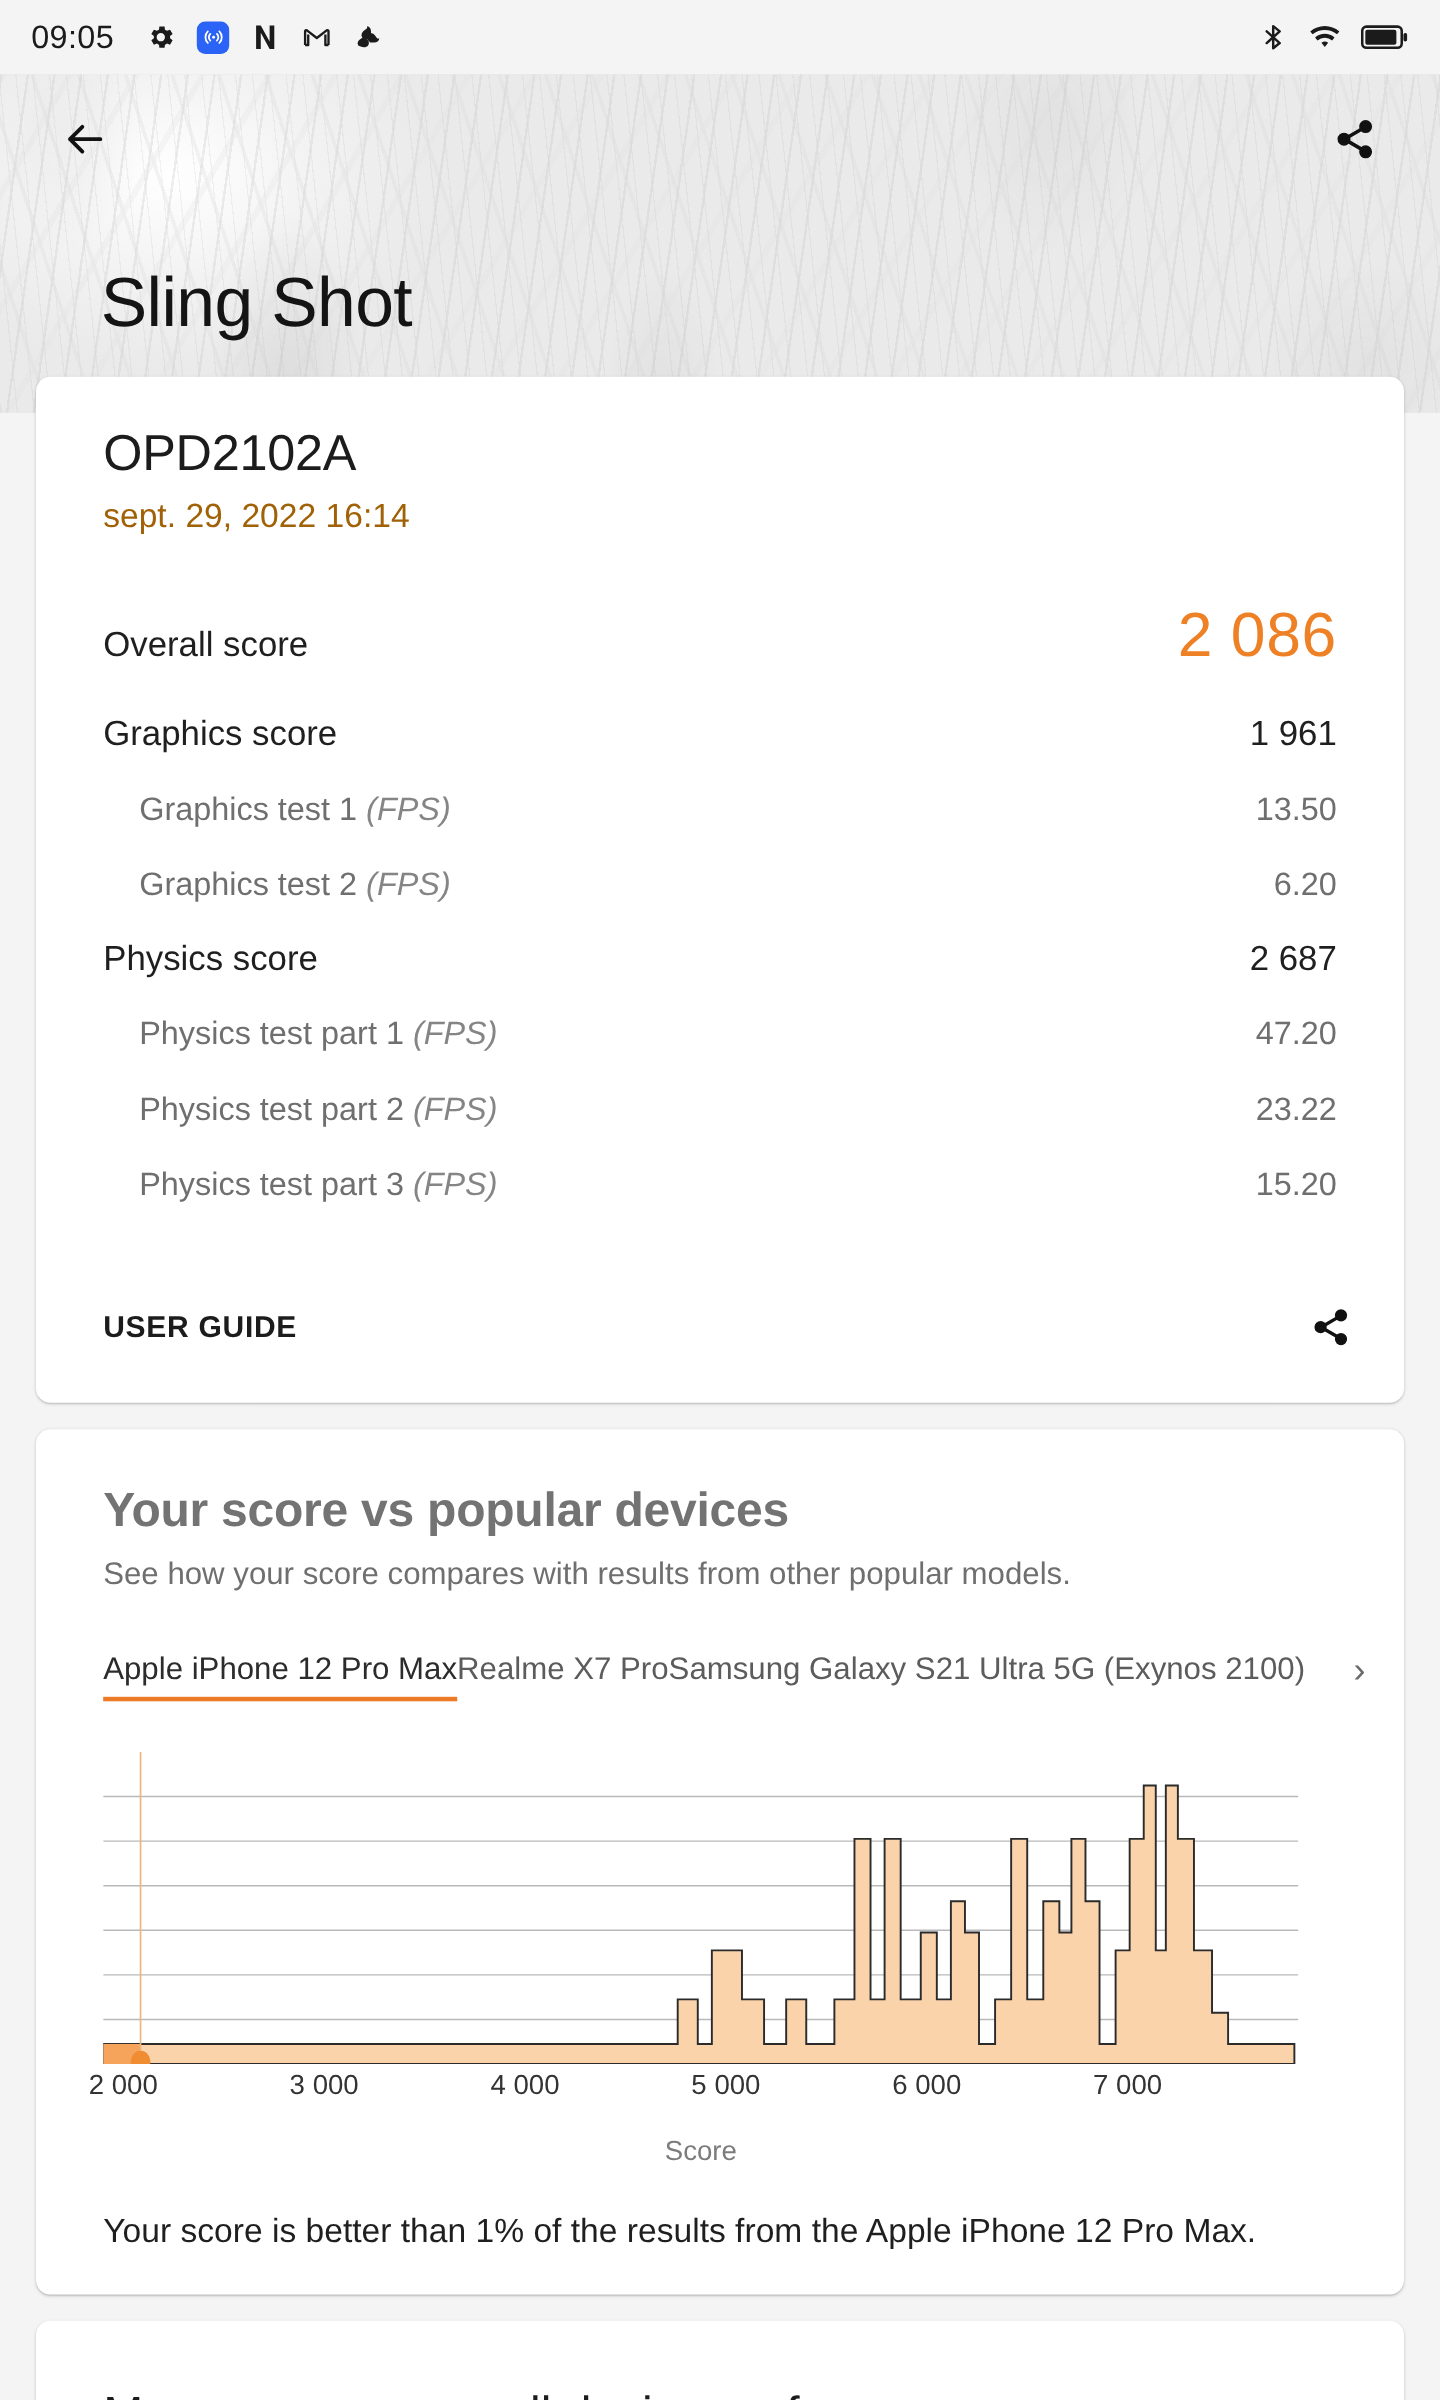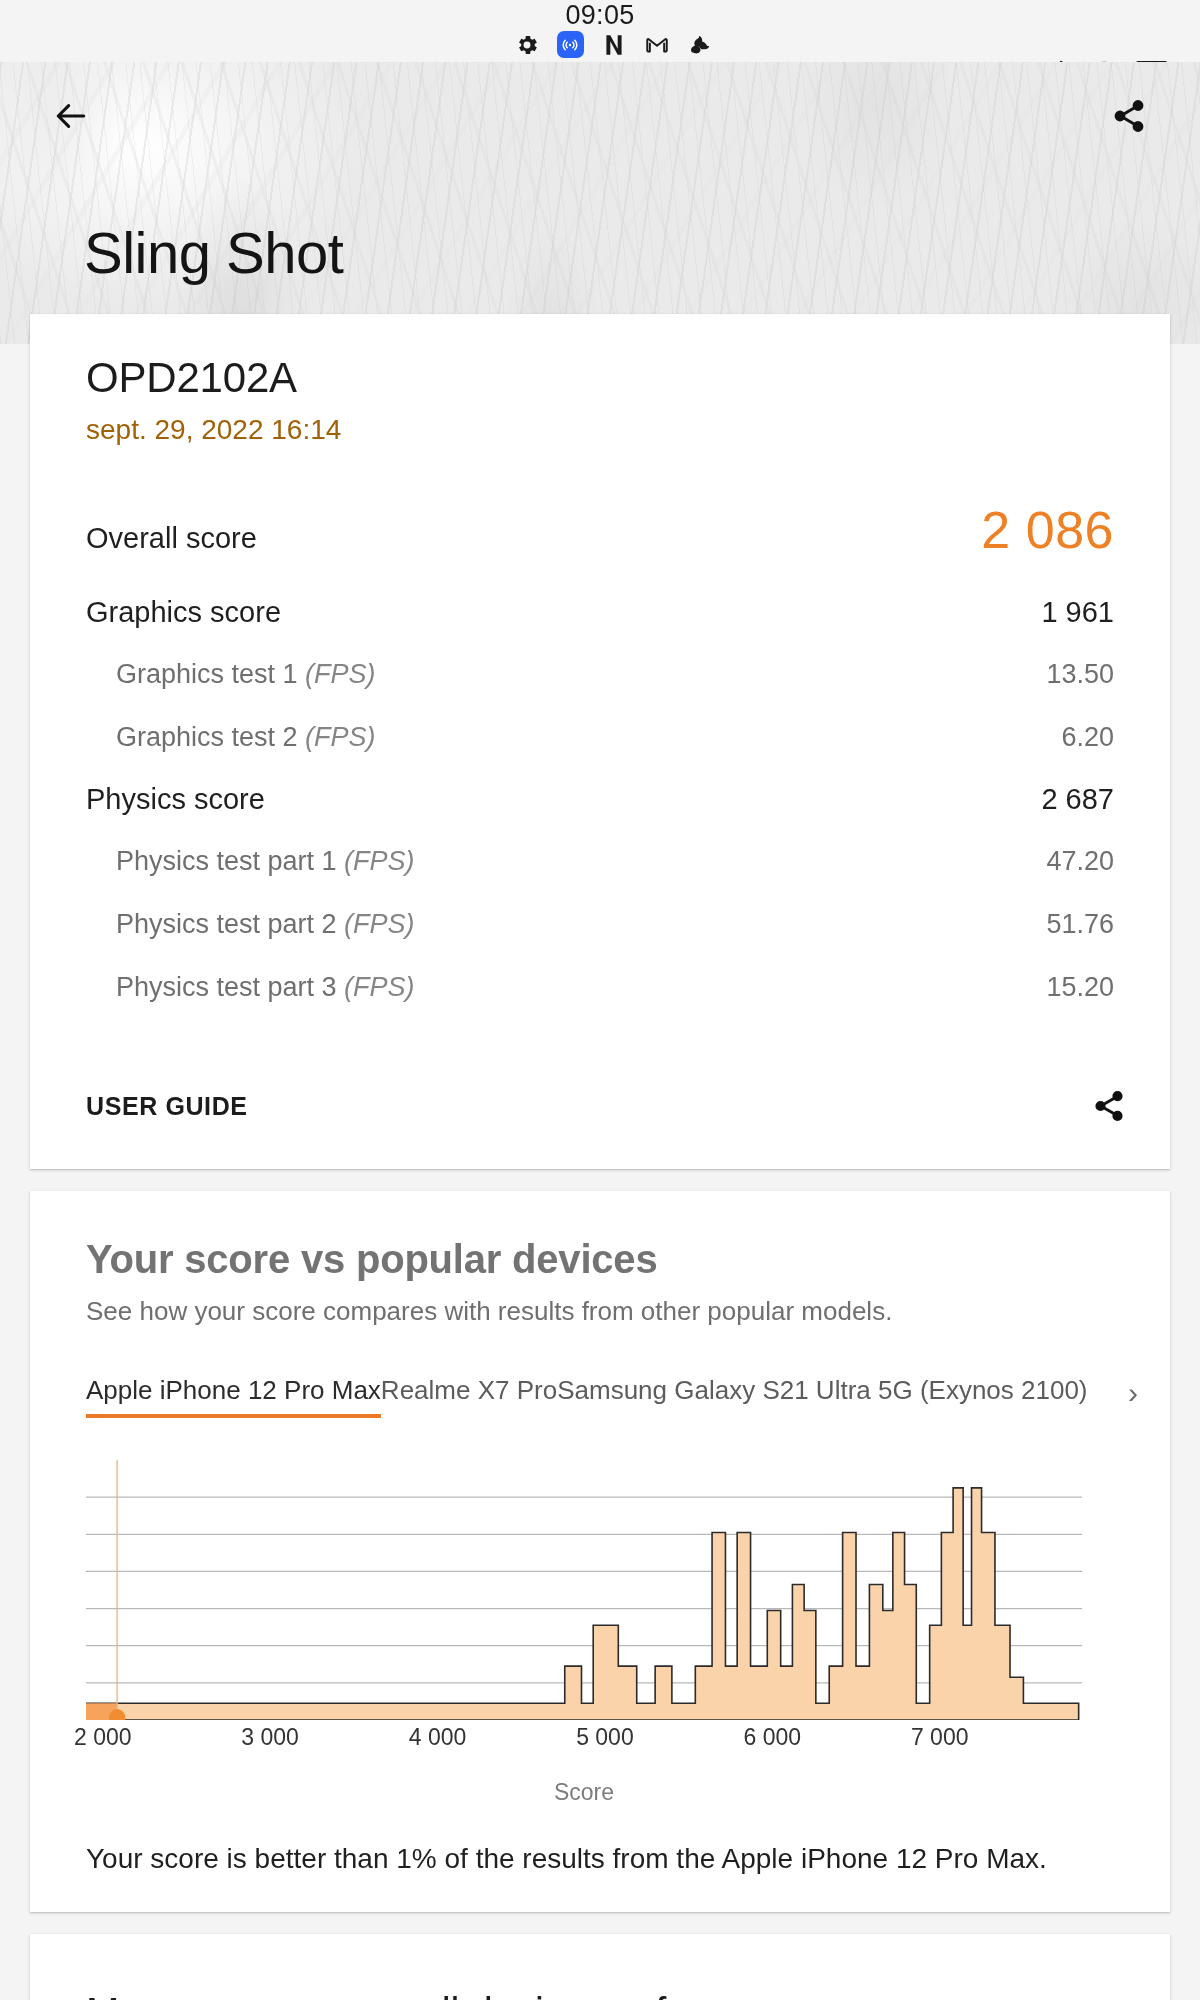--- a/index.html
+++ b/index.html
@@ -7,21 +7,21 @@
     width: 1200px; height: 2000px;
     background: #f4f4f4;
     font-family: "Liberation Sans", sans-serif;
     overflow: hidden;
   }
   .screen { position: relative; width: 1200px; height: 2000px; background: #f4f4f4; }
 
   
   .statusbar {
     height: 62px; display: flex; align-items: center;
-    padding: 0 26px; background: #f4f4f4; flex-direction: column;
+    padding: 0 26px; background: #f4f4f4;
   }
   .status-time { font-size: 27px; color: #1b1b1b; letter-spacing: .3px; }
   .status-icons-left { display: flex; align-items: center; gap: 17px; margin-left: 26px; }
   .status-icons-right { display: flex; align-items: center; gap: 17px; margin-left: auto; }
   .sicon { width: 26px; height: 26px; display: block; }
   .sicon svg { display:block; width:100%; height:100%; }
   .badge-blue {
     width: 27px; height: 27px; border-radius: 7px; background: #2a63f6;
     display: flex; align-items: center; justify-content: center;
   }
@@ -57,21 +57,21 @@
     display: flex; align-items: center; justify-content: space-between; padding: 0 42px; }
   .icon-btn { width: 58px; height: 58px; display: flex; align-items: center; justify-content: center; cursor: pointer; }
   .icon-btn svg { display: block; }
   .hero-title {
     position: absolute; left: 84px; bottom: 58px;
     font-size: 58px; font-weight: 400; color: #141414; letter-spacing: -0.5px;
   }
 
   
   .card {
-    background: #fff; border-radius: 0;
+    background: #fff; border-radius: 12px;
     margin: 0 30px 22px 30px;
     box-shadow: 0 1px 3px rgba(0,0,0,.18), 0 1px 1px rgba(0,0,0,.08);
     position: relative; z-index: 2;
   }
   .card-scores { margin-top: -30px; padding: 40px 0 0 0; }
   .card-pad { padding: 0 56px; }
 
   .device-name { font-size: 42px; color: #1c1c1c; font-weight: 400; letter-spacing: -.2px; }
   .device-date { font-size: 28px; color: #a16207; margin-top: 12px; }
 
@@ -236,21 +236,21 @@
           <div class="row row-main">
             <div class="lbl">Physics score</div>
             <div class="val">2 687</div>
           </div>
           <div class="row row-sub">
             <div class="lbl">Physics test part 1 <i>(FPS)</i></div>
             <div class="val">47.20</div>
           </div>
           <div class="row row-sub">
             <div class="lbl">Physics test part 2 <i>(FPS)</i></div>
-            <div class="val">51.76</div>
+            <div class="val">23.22</div>
           </div>
           <div class="row row-sub">
             <div class="lbl">Physics test part 3 <i>(FPS)</i></div>
             <div class="val">15.20</div>
           </div>
         </div>
     </div>
     <div class="card-footer">
       <div class="user-guide">USER GUIDE</div>
       <div class="icon-btn">

